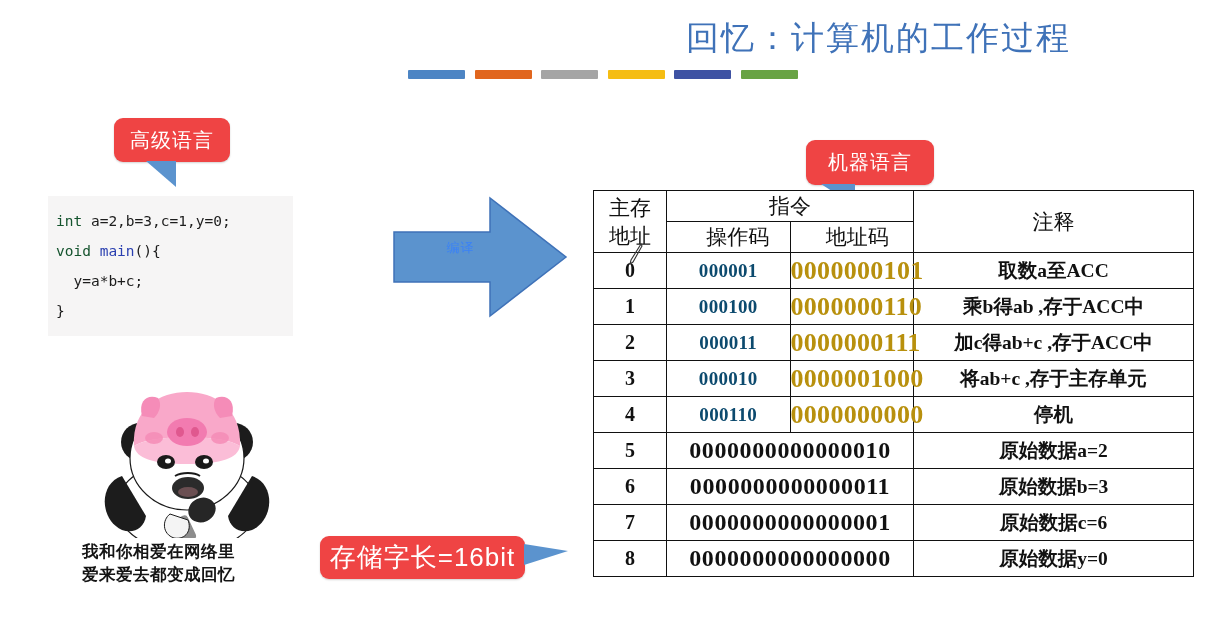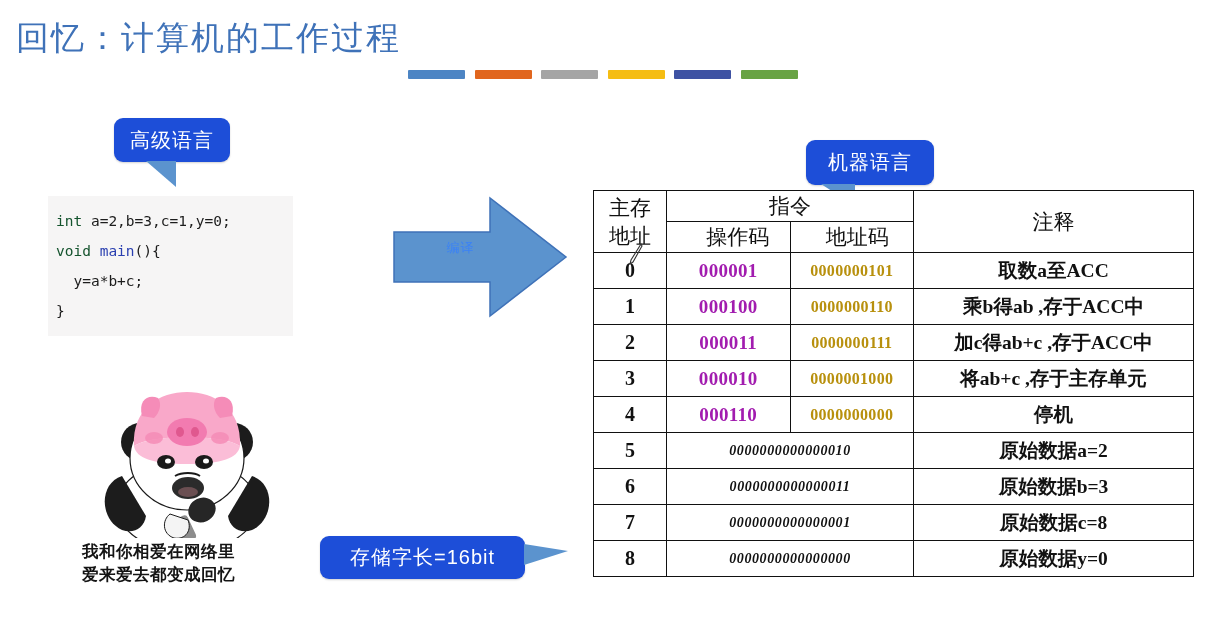--- a/index.html
+++ b/index.html
@@ -11,24 +11,24 @@
     width: 1211px;
     height: 630px;
     position: relative;
     overflow: hidden;
     font-family: "Liberation Sans", "DejaVu Sans", sans-serif;
   }
 
   
   .slide-title {
     position: absolute;
-    left: 16px;
+    left: 1px;
     top: 16px;
     width: 1070px;
-    text-align: left;
+    text-align: right;
     font-family: "Liberation Serif", "DejaVu Serif", serif;
     font-size: 33px;
     letter-spacing: 2px;
     color: #3f72b8;
     white-space: nowrap;
   }
   .title-bars {
     position: absolute;
     left: 408px;
     top: 70px;
@@ -39,21 +39,21 @@
   }
   .title-bars .bar {
     width: 57px;
     height: 9px;
     border-radius: 1px;
   }
 
   
   .callout {
     position: absolute;
-    background: #1d4ed8;
+    background: #ef4444;
     border-radius: 9px;
     color: #ffffff;
     font-size: 20px;
     display: flex;
     align-items: center;
     justify-content: center;
     letter-spacing: 1px;
     box-shadow: 0 1px 2px rgba(0,0,0,0.18);
   }
   .callout .tail {
@@ -86,21 +86,21 @@
     top: 44px;
     border-left: 5px solid transparent;
     border-right: 34px solid #5b93ce;
     border-bottom: 22px solid transparent;
   }
   #callout-wordlen {
     left: 320px;
     top: 536px;
     width: 205px;
     height: 43px;
-    font-size: 20px;
+    font-size: 26px;
   }
   #callout-wordlen .tail {
     left: 204px;
     top: 8px;
     border-top: 7px solid transparent;
     border-bottom: 14px solid transparent;
     border-left: 44px solid #5b93ce;
   }
 
   
@@ -192,33 +192,32 @@
   #instr-table .hdr-note { width: 279px; }
   #instr-table .body-row td { height: 35px; }
   .c-addr {
     font-size: 20px;
     font-weight: bold;
     color: #111111;
   }
   .c-op {
     font-size: 19px;
     font-weight: bold;
-    color: #a21caf;
+    color: #0c4a6e;
     letter-spacing: 0.3px;
   }
   .c-ad {
-    font-size: 16px;
+    font-size: 26px;
     font-weight: bold;
     color: #b8900d;
     letter-spacing: 0.3px;
   }
   .c-data {
-    font-size: 14px;
-    font-weight: bold;
-    font-style: italic;
+    font-size: 24px;
+    font-weight: bold;
     color: #111111;
     letter-spacing: 0.6px;
   }
   .c-note {
     font-size: 19.5px;
     font-weight: bold;
     color: #111111;
   }
   .pen-mark {
     position: absolute;
@@ -366,21 +365,21 @@
     <td class="c-note">原始数据a=2</td>
   </tr>
   <tr class="body-row">
     <td class="c-addr">6</td>
     <td class="c-data" colspan="2">0000000000000011</td>
     <td class="c-note">原始数据b=3</td>
   </tr>
   <tr class="body-row">
     <td class="c-addr">7</td>
     <td class="c-data" colspan="2">0000000000000001</td>
-    <td class="c-note">原始数据c=8</td>
+    <td class="c-note">原始数据c=6</td>
   </tr>
   <tr class="body-row">
     <td class="c-addr">8</td>
     <td class="c-data" colspan="2">0000000000000000</td>
     <td class="c-note">原始数据y=0</td>
   </tr>
 </tbody>
   </table>
 
 <svg class="pen-mark" width="14" height="22" viewBox="0 0 14 22">

